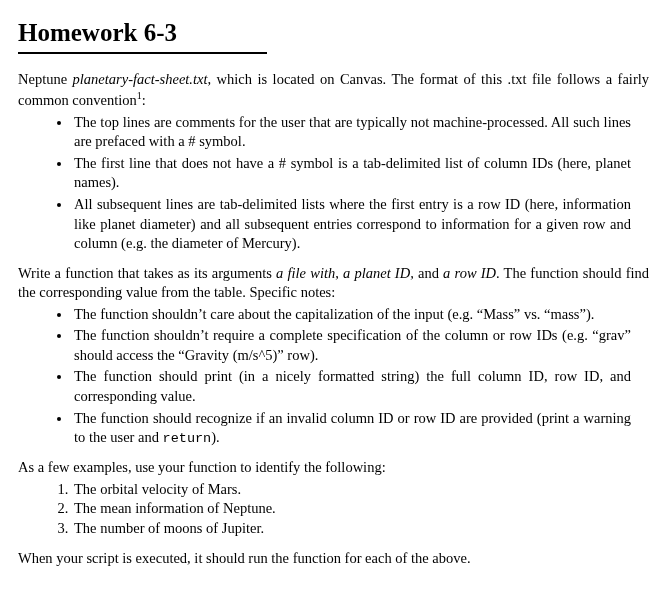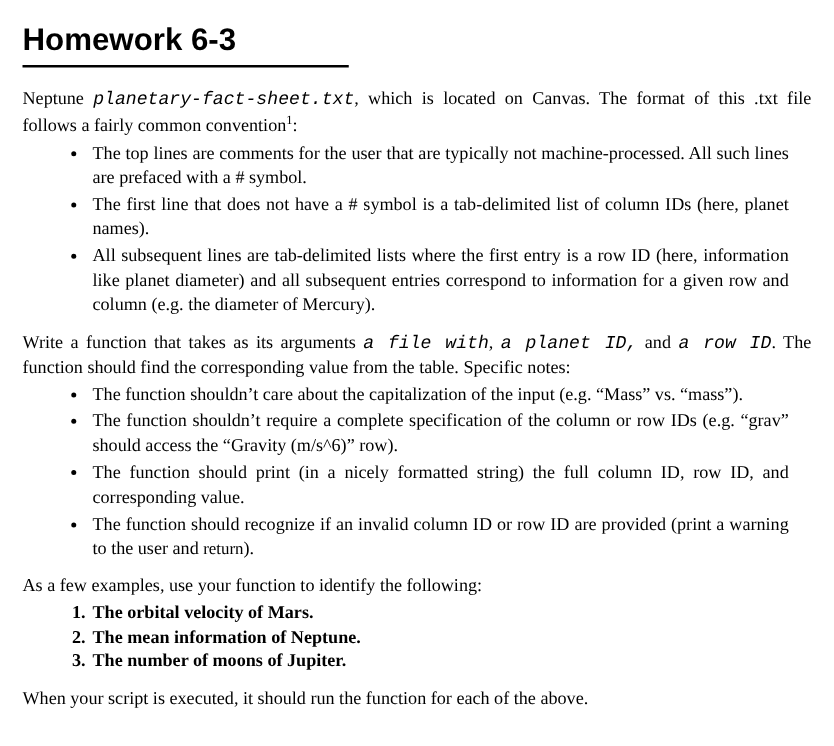--- a/index.html
+++ b/index.html
@@ -7,21 +7,21 @@
     margin: 0;
     padding: 12px 18px 22px 18px;
     font-family: Georgia, 'Times New Roman', serif;
     font-size: 14.5px;
     color: #000;
     background: #fff;
     width: 667px;
     line-height: 1.35;
   }
   h1 {
-    font-family: Liberation Sans, sans-serif;
+    font-family: Liberation Serif, serif;
     font-weight: 700;
     font-size: 25px;
     margin: 4px 0 6px 0;
     border-bottom: 2px solid #000;
     display: inline-block;
     padding-right: 90px;
     padding-bottom: 2px;
   }
   p {
     margin: 10px 0 2px 0;
@@ -36,25 +36,24 @@
     margin: 0 0 2px 0;
     padding-left: 2px;
   }
   ol.nums {
     margin: 2px 0 8px 0;
     padding-left: 54px;
   }
   ol.nums li {
     margin: 0;
     padding-left: 2px;
-    font-weight: bold;
   }
-  .it { font-style: italic; font-family: Liberation Mono, monospace; }
+  .it { font-style: italic; }
   sup { font-size: 10px; }
-  .mono { font-family: Liberation Serif, serif; font-size: 13.5px; }
+  .mono { font-family: Liberation Mono, monospace; font-size: 13.5px; }
 </style>
 </head>
 <body>
 
 
 
 <h1>Homework 6-3</h1>
 
 <p>
   <span>Neptune </span><span class="it">planetary-fact-sheet.txt</span><span>, which is located on Canvas. The format of this .txt file follows a fairly common convention</span><sup>1</sup><span>:</span>
@@ -65,21 +64,21 @@
   <li>The first line that does not have a # symbol is a tab-delimited list of column IDs (here, planet names).</li>
   <li>All subsequent lines are tab-delimited lists where the first entry is a row ID (here, information like planet diameter) and all subsequent entries correspond to information for a given row and column (e.g. the diameter of Mercury).</li>
 </ul>
 
 <p>
   <span>Write a function that takes as its arguments </span><span class="it">a file with</span><span>, </span><span class="it">a planet ID,</span><span> and </span><span class="it">a row ID</span><span>. The function should find the corresponding value from the table. Specific notes:</span>
 </p>
 
 <ul class="bullets">
   <li>The function shouldn’t care about the capitalization of the input (e.g. “Mass” vs. “mass”).</li>
-  <li>The function shouldn’t require a complete specification of the column or row IDs (e.g. “grav” should access the “Gravity (m/s^6)” row).</li>
+  <li>The function shouldn’t require a complete specification of the column or row IDs (e.g. “grav” should access the “Gravity (m/s^5)” row).</li>
   <li>The function should print (in a nicely formatted string) the full column ID, row ID, and corresponding value.</li>
   <li>
     <span>The function should recognize if an invalid column ID or row ID are provided (print a warning to the user and </span><span class="mono">return</span><span>).</span>
   </li>
 </ul>
 
 <p>As a few examples, use your function to identify the following:</p>
 
 <ol class="nums">
   <li>The orbital velocity of Mars.</li>

